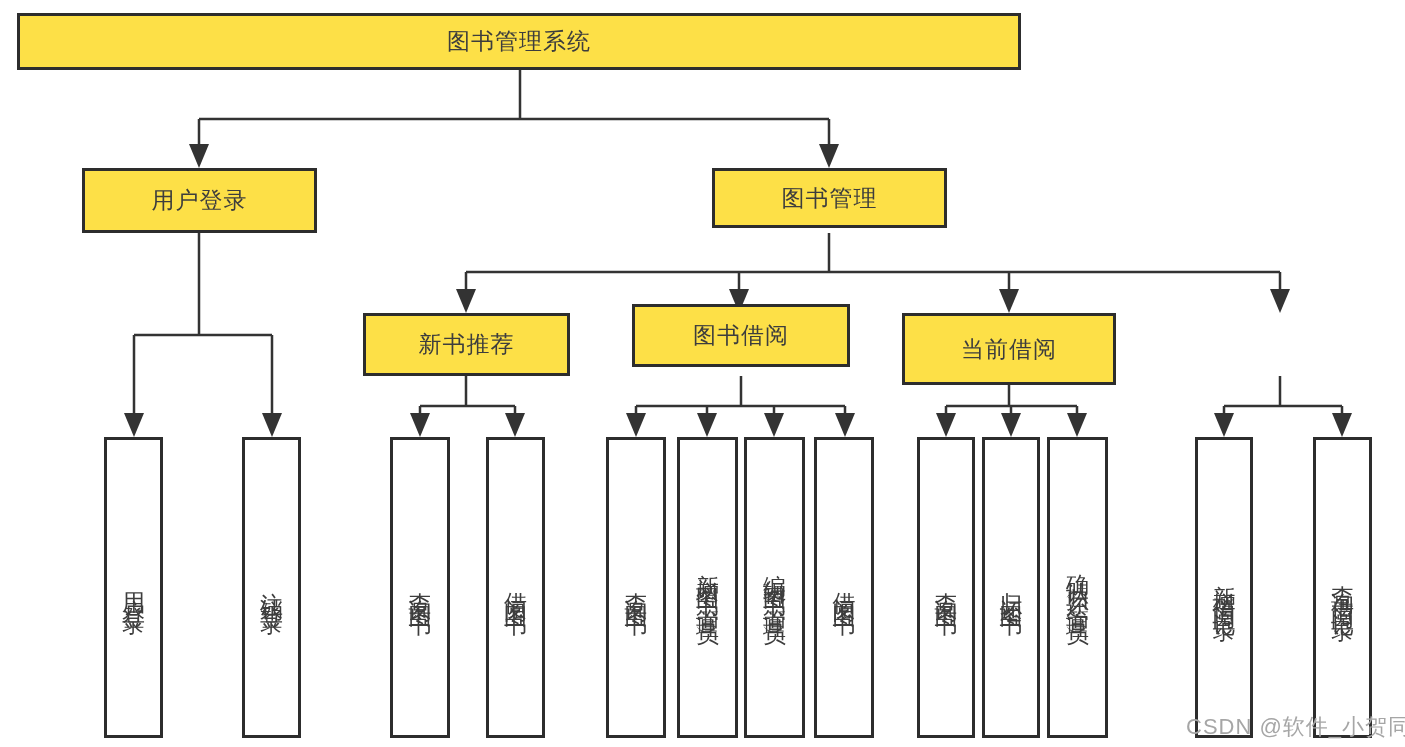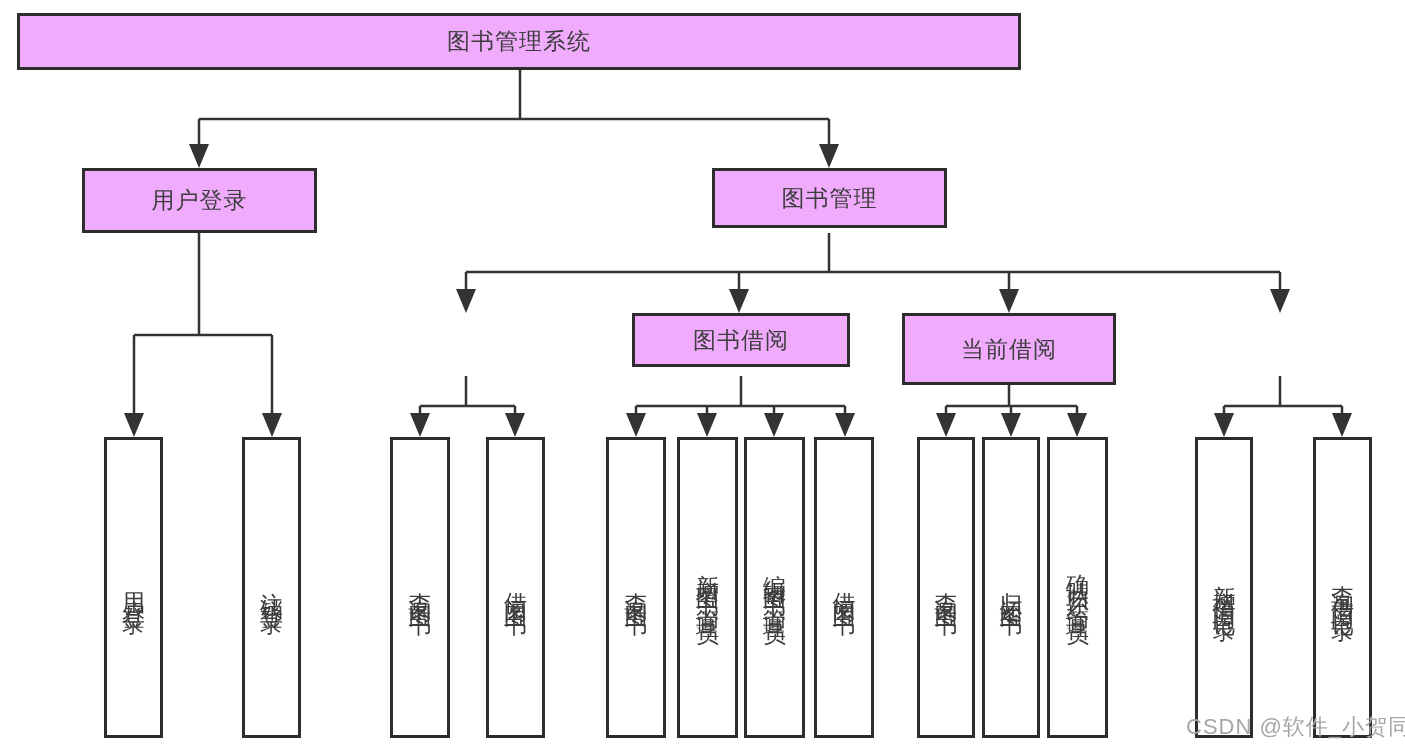--- a/index.html
+++ b/index.html
@@ -11,21 +11,21 @@
     position: relative;
     overflow: hidden;
   }
   #stage { position: absolute; left: 0; top: 0; width: 1405px; height: 747px; }
 
   #connectors { position: absolute; left: 0; top: 0; width: 1405px; height: 747px; }
 
   .node {
     position: absolute;
     border: 3px solid #2d2d2d;
-    background: #f0abfc;
+    background: #fde047;
     display: flex;
     align-items: center;
     justify-content: center;
     color: #3d3d3d;
     font-size: 23px;
     letter-spacing: 1px;
   }
 
   .leaf {
     position: absolute;
@@ -107,21 +107,24 @@
     <span>图书管理系统</span>
   </div>
 
   <div class="node" style="left:82px;top:168px;width:235px;height:65px">
     <span>用户登录</span>
   </div>
   <div class="node" style="left:712px;top:168px;width:235px;height:60px">
     <span>图书管理</span>
   </div>
 
-  <div class="node" style="left:632px;top:313px;width:218px;height:54px">
+  <div class="node" style="left:363px;top:313px;width:207px;height:63px">
+    <span>新书推荐</span>
+  </div>
+  <div class="node" style="left:632px;top:304px;width:218px;height:63px">
     <span>图书借阅</span>
   </div>
   <div class="node" style="left:902px;top:313px;width:214px;height:72px">
     <span>当前借阅</span>
   </div>
 
   <div class="leaf" style="left:104px;width:59px">
     <span class="vtext">用户登录</span>
   </div>
   <div class="leaf" style="left:242px;width:59px">

